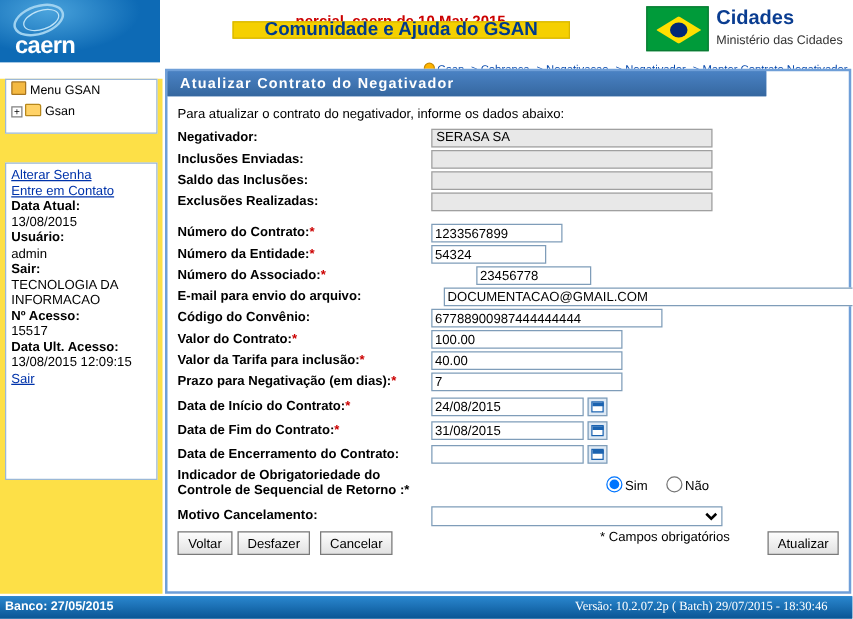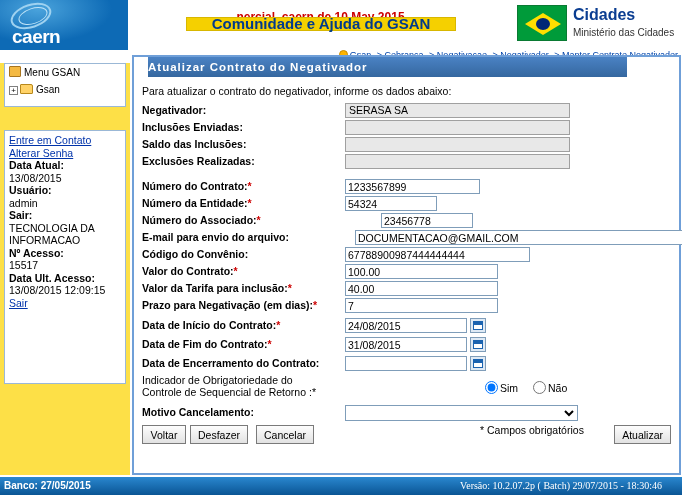--- a/index.html
+++ b/index.html
@@ -119,25 +119,25 @@
   }
   .userbox a { color:#0033aa; text-decoration:underline; display:block; }
   .userbox .lbl { font-weight:bold; }
 
   
   .main {
     position:absolute; left:132px; top:55px; width:549px; height:420px;
     border:2px solid #6f9fd8; background:#ffffff;
   }
   .main-title {
-    position:absolute; left:14px; top:0; width:479px; height:20px;
+    position:absolute; left:0; top:0; width:479px; height:20px;
     background:#3e76b8;
     background-image: linear-gradient(to bottom,#4a82c4 0%, #35679f 100%);
     color:#ffffff; font-weight:bold; font-size:11.5px;
-    letter-spacing:1px; line-height:20px; 
+    letter-spacing:1px; line-height:20px; padding-left:10px;
   }
   .form {
     position:absolute; left:0; top:20px; width:545px; height:396px;
     padding:8px 6px 0 6px;
   }
   .intro { font-size:10.5px; color:#000; margin:0 0 6px 2px; }
 
   .row { position:relative; height:16px; margin-bottom:1px; }
   .row .lab {
     position:absolute; left:2px; top:0; font-size:10.5px; color:#000; line-height:15px;
@@ -163,21 +163,21 @@
   .calbtn .grid {
     display:block; width:10px; height:9px; margin:2px auto 0 auto;
     background:
       linear-gradient(#1b63b0, #1b63b0) 0 0/10px 3px no-repeat,
       #ffffff;
     border:1px solid #1b63b0;
   }
 
   .radio-row { position:relative; height:30px; margin-top:2px; }
   .radio-row .lab2 {
-    position:absolute; left:2px; top:-1px; font-size:10.5px; line-height:12px; width:200px;
+    position:absolute; left:2px; top:-1px; font-size:10.5px; line-height:12px; width:200px;font-weight:bold;
   }
   .radio-wrap { position:absolute; left:345px; top:6px; font-size:10.5px; }
   .radio-wrap input { vertical-align:-2px; margin:0 2px 0 0; }
   .radio-wrap label { margin-right:12px; }
 
   select.sel {
     position:absolute; top:0; height:16px; font-size:10.5px;
     border:1px solid #7f9db9; background:#ffffff; color:#000;
     font-family:"Liberation Sans", sans-serif;
   }
@@ -239,22 +239,22 @@
   <div class="menubox">
     <div class="menu-row">
       <span class="mico"></span><span>Menu GSAN</span>
     </div>
     <div class="menu-row">
       <span class="plusbox">+</span><span class="folder"></span><span>Gsan</span>
     </div>
   </div>
 
   <div class="userbox">
+    <a href="#">Alterar Senha</a>
     <a href="#">Entre em Contato</a>
-    <a href="#">Alterar Senha</a>
     <div class="lbl">Data Atual:</div>
     <div>13/08/2015</div>
     <div class="lbl">Usuário:</div>
     <div>admin</div>
     <div class="lbl">Sair:</div>
     <div>TECNOLOGIA DA INFORMACAO</div>
     <div class="lbl">Nº Acesso:</div>
     <div>15517</div>
     <div class="lbl">Data Ult. Acesso:</div>
     <div>13/08/2015 12:09:15</div>
@@ -280,21 +280,21 @@
       <span class="lab">Saldo das Inclusões:</span>
       <span class="readonly" style="left:205px; width:225px;"></span>
     </div>
     <div class="row" style="margin-bottom:9px;">
       <span class="lab">Exclusões Realizadas:</span>
       <span class="readonly" style="left:205px; width:225px;"></span>
     </div>
 
     <div class="row">
       <span class="lab"><span>Número do Contrato:</span><span class="req">*</span></span>
-      <input class="inp" style="left: 205px; width: 135px;" value="1233567899">
+      <input class="inp" style="left: 205px; width: 105px;" value="1233567899">
     </div>
     <div class="row">
       <span class="lab"><span>Número da Entidade:</span><span class="req">*</span></span>
       <input class="inp" style="left: 205px; width: 92px;" value="54324">
     </div>
     <div class="row">
       <span class="lab"><span>Número do Associado:</span><span class="req">*</span></span>
       <input class="inp" style="left: 205px; width: 92px; margin-left: 36px;" value="23456778">
     </div>
     <div class="row">

